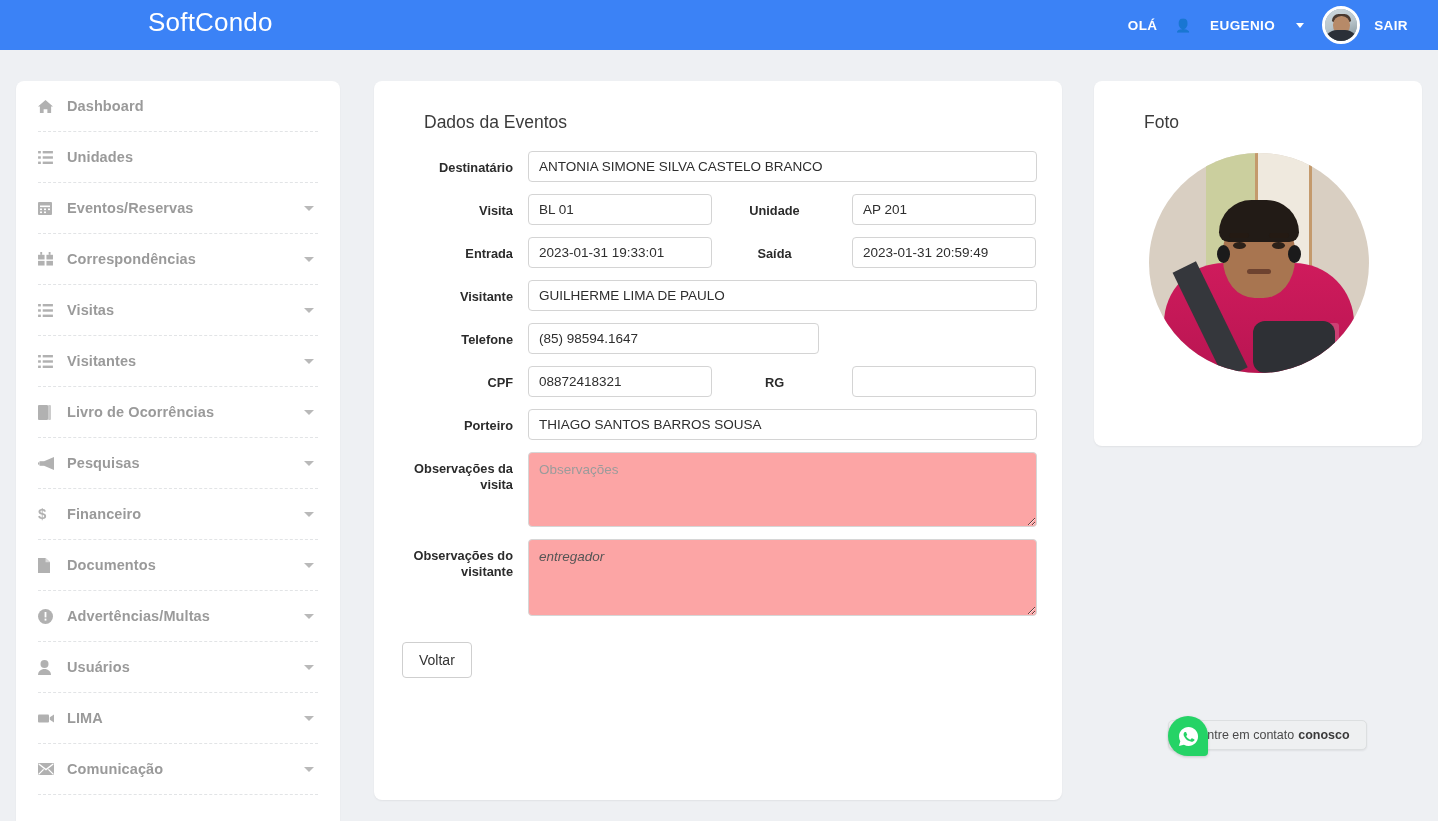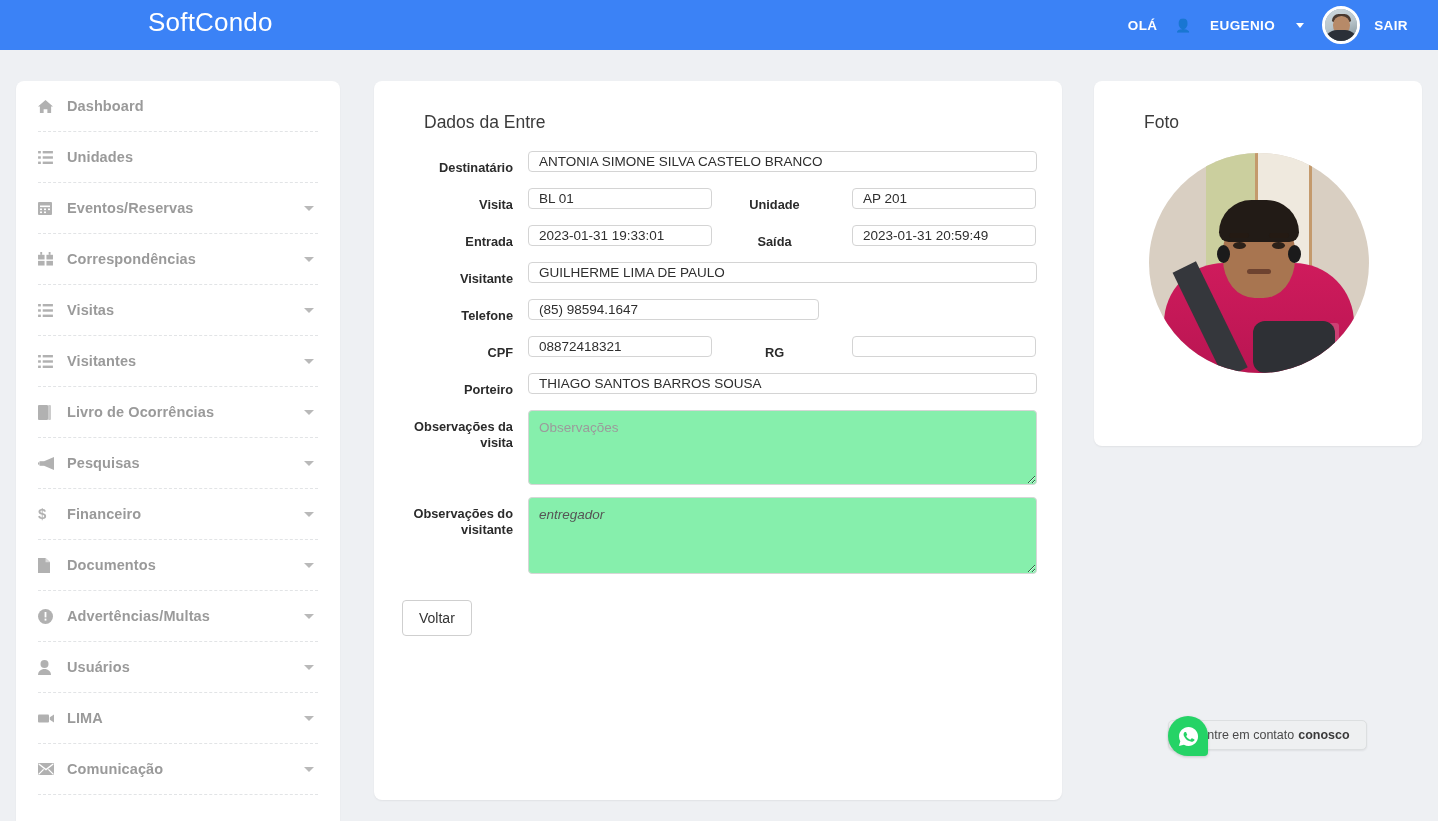--- a/index.html
+++ b/index.html
@@ -188,21 +188,21 @@
     flex: none;
     text-align: right;
     font-size: 12.8px;
     font-weight: bold;
     color: #2b2b2b;
     padding-top: 9px;
     padding-right: 15px;
     line-height: 16px;
   }
   .finput {
-    height: 21px;
+    height: 31px;
     border: 1px solid #d4d4d4;
     border-radius: 4px;
     background: #ffffff;
     font-family: "Liberation Sans", sans-serif;
     font-size: 13.5px;
     color: #2e2e2e;
     padding: 0 10px;
     outline: none;
   }
   .finput.w-long  { width: 509px; }
@@ -215,21 +215,21 @@
     font-size: 12.8px;
     font-weight: bold;
     color: #2b2b2b;
     padding-top: 9px;
     padding-right: 15px;
   }
   .ftextarea {
     width: 509px;
     border: 1px solid #d6d6d6;
     border-radius: 4px;
-    background: #86efac;
+    background: #fca5a5;
     color: #555;
     font-family: "Liberation Sans", sans-serif;
     font-size: 13.5px;
     padding: 8px 10px;
     resize: vertical;
     outline: none;
     line-height: 17px;
   }
   .ftextarea::placeholder { color: #9b9b9b; }
   .ta-sm { height: 75px; }
@@ -627,21 +627,21 @@
             <path d="M0.6 11.4 5.6 6.4M15.4 11.4 10.4 6.4" stroke="#fff" stroke-width="1.3" fill="none"></path>
           </svg>
       </span>
       <span class="side-label">Comunicação</span>
       <span class="side-caret"></span>
     </div>
 
   </nav>
 
   <section class="card-main">
-    <div class="card-title">Dados da Entre</div>
+    <div class="card-title">Dados da Eventos</div>
 
     <div class="form">
 
       <div class="frow">
         <div class="flabel">Destinatário</div>
         <input class="finput w-long" value="ANTONIA SIMONE SILVA CASTELO BRANCO" style="">
       </div>
 
       <div class="frow">
         <div class="flabel">Visita</div>

